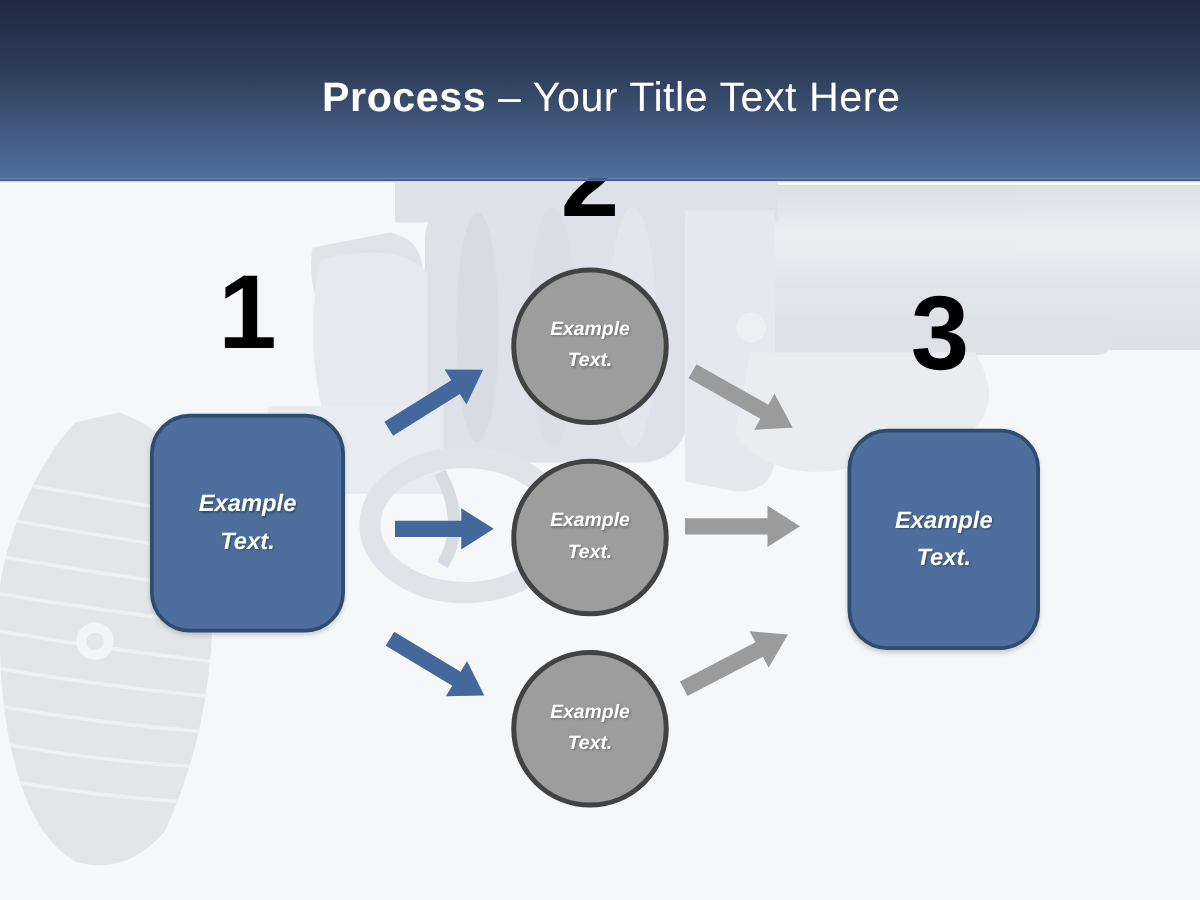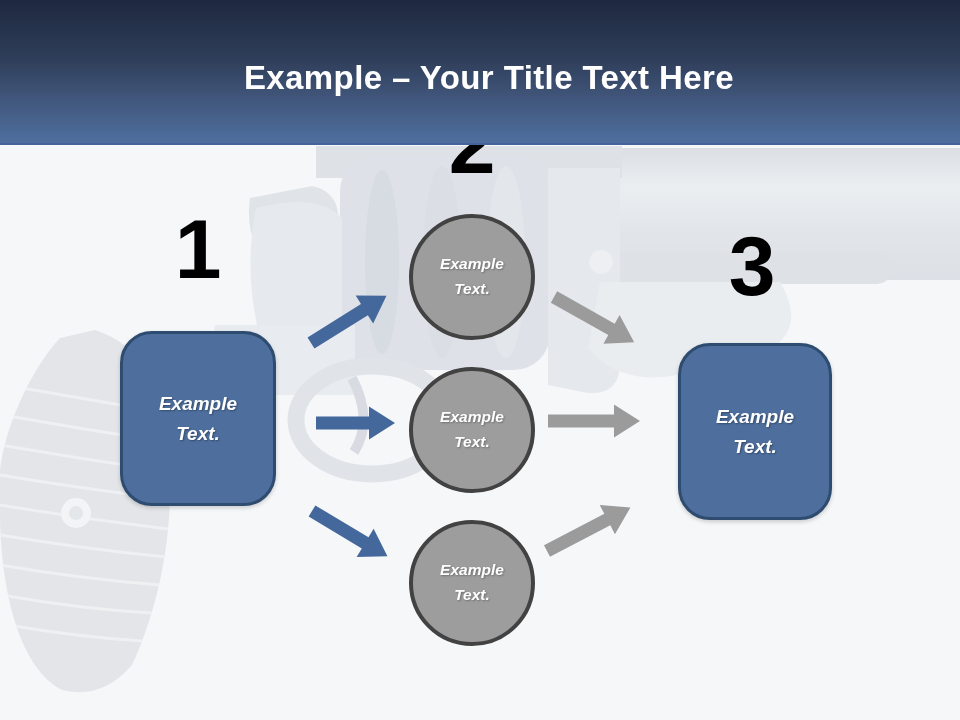--- a/index.html
+++ b/index.html
@@ -10,21 +10,21 @@
   }
   
   .header {
     position:absolute; left:0; top:0; width:960px; height:145px; z-index:6;
     background:linear-gradient(180deg,#1e2940 0%, #2e3d58 40%, #41577c 70%, #4e6f9f 100%);
     border-bottom:2px solid #44639a; box-sizing:border-box;
     display:flex; align-items:center; justify-content:center;
   }
   .title { color:#ffffff; font-size:33px; letter-spacing:.4px; margin-top:12px; padding-left:18px; white-space:nowrap; }
   .title .bold { font-weight:700; }
-  .title .reg  { font-weight:700; }
+  .title .reg  { font-weight:400; }
   
   .bg-gun { position:absolute; left:0; top:0; z-index:1; pointer-events:none; }
   
   .num {
     position:absolute; z-index:4; width:120px; text-align:center;
     font-size:84px; font-weight:700; color:#000; line-height:1;
   }
   #num1 { left:138px; top:207px; }
   #num2 { left:412px; top:102px; }
   #num3 { left:692px; top:224px; }
@@ -112,21 +112,21 @@
         <path d="M2 595 q78 14 150 18"></path>
         <path d="M8 625 q70 12 134 16"></path>
       </g>
       <circle cx="76" cy="513" r="15" fill="#f0f2f4"></circle>
       <circle cx="76" cy="513" r="7" fill="#d5d8db"></circle>
     </g>
   </svg>
 
   <div class="header">
     <div class="title">
-      <span class="bold">Example</span><span class="reg"> – Your Title Text Here</span>
+      <span class="bold">Process</span><span class="reg"> – Your Title Text Here</span>
     </div>
   </div>
 
   <svg class="arrows" width="960" height="720" viewBox="0 0 960 720">
 
     <polygon transform="translate(311,343) rotate(-32)" points="0,-6.5 63,-6.5 63,-16.5 89,0 63,16.5 63,6.5 0,6.5" fill="#45689c"></polygon>
     <polygon transform="translate(316,423)" points="0,-6.5 53,-6.5 53,-16.5 79,0 53,16.5 53,6.5 0,6.5" fill="#45689c"></polygon>
     <polygon transform="translate(312,511) rotate(31)" points="0,-6.5 62,-6.5 62,-16.5 88,0 62,16.5 62,6.5 0,6.5" fill="#45689c"></polygon>
 
     <polygon transform="translate(554,297) rotate(29.4)" points="0,-6.5 66,-6.5 66,-16.5 92,0 66,16.5 66,6.5 0,6.5" fill="#9b9b9b"></polygon>

